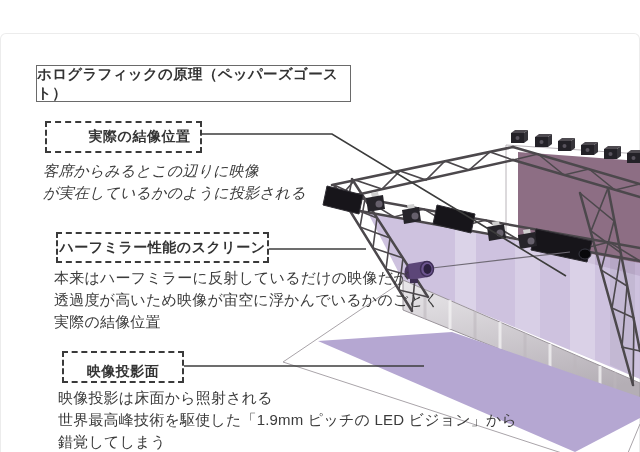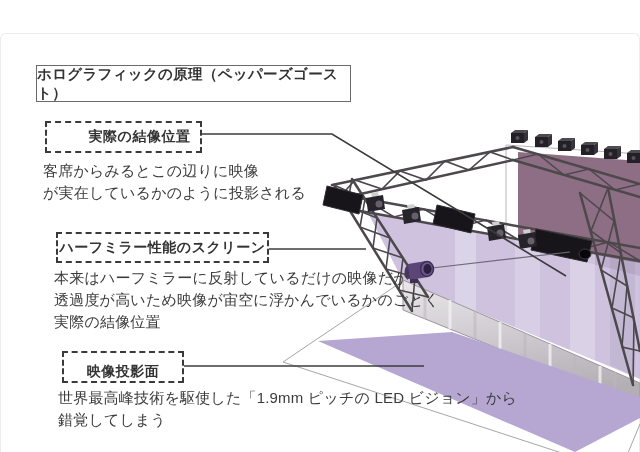--- a/index.html
+++ b/index.html
@@ -16,21 +16,21 @@
   .label-box{
     position:absolute;border:2px dashed #3a3a3a;background:#fff;
     display:flex;align-items:center;justify-content:center;
     font-size:14px;font-weight:700;color:#333;letter-spacing:.5px;z-index:3;
   }
   #label-box-1{left:45px;top:88px;width:121px;height:28px;padding-left:32px;}
   #label-box-2{left:56px;top:199px;width:209px;height:27px;}
   #label-box-3{left:62px;top:318px;width:118px;height:28px;align-items:flex-end;}
   .para{position:absolute;z-index:3;color:#3b3b3b;font-size:15px;font-weight:500;
         line-height:22px;letter-spacing:.2px;white-space:nowrap;}
-  #para-1{left:43px;top:127px;}
+  #para-1{left:43px;top:127px;font-style:italic;}
   #para-2{left:54px;top:234px;}
   #para-3{left:58px;top:354px;}
   svg{position:absolute;left:0;top:0;z-index:1;}
 </style>
 </head>
 <body>
 
 <div id="canvas">
 
   <svg width="640" height="452" viewBox="0 0 640 452">
@@ -204,17 +204,18 @@
   <div class="para" id="para-2">
     <div>本来はハーフミラーに反射しているだけの映像だが</div>
     <div>透過度が高いため映像が宙空に浮かんでいるかのごとく</div>
     <div>実際の結像位置</div>
   </div>
 
   <div class="label-box" id="label-box-3">
     <span>映像投影面</span>
   </div>
   <div class="para" id="para-3">
+    <div>映像投影は床面から照射される</div>
     <div>世界最高峰技術を駆使した「1.9mm ピッチの LED ビジョン」から</div>
     <div>錯覚してしまう</div>
   </div>
 
 </div>
 
 </body></html>

